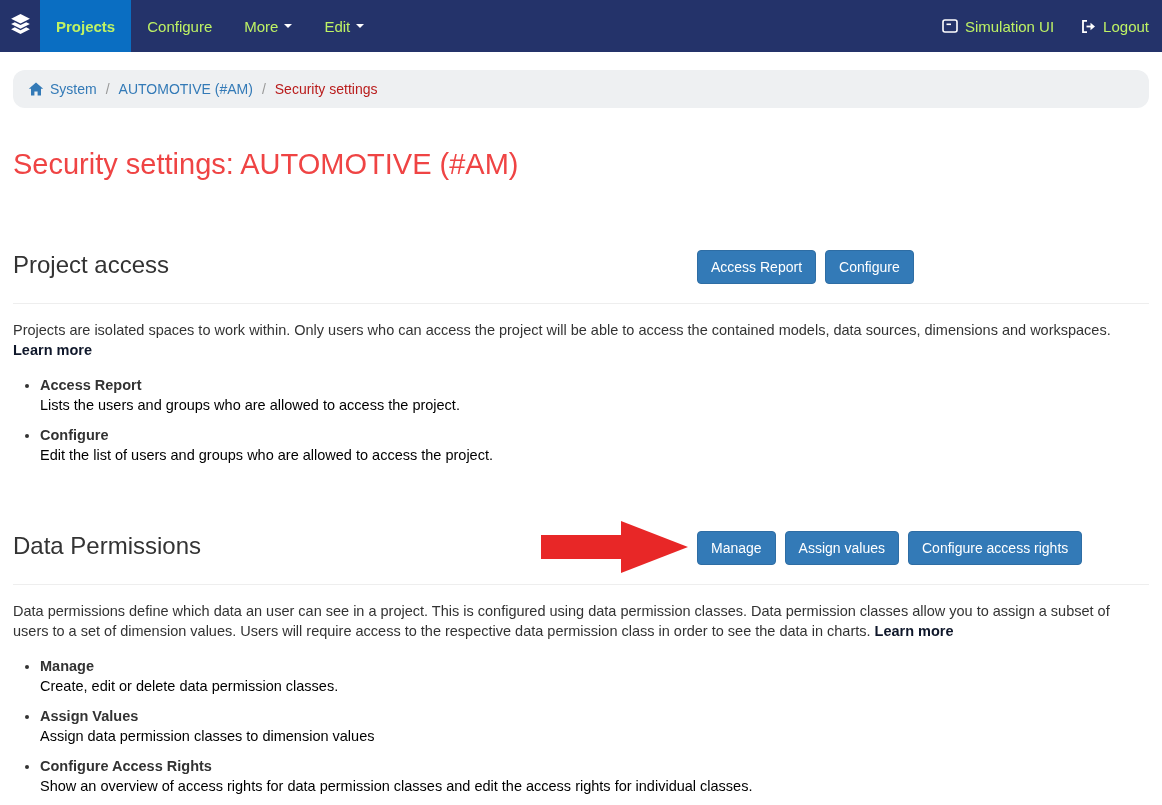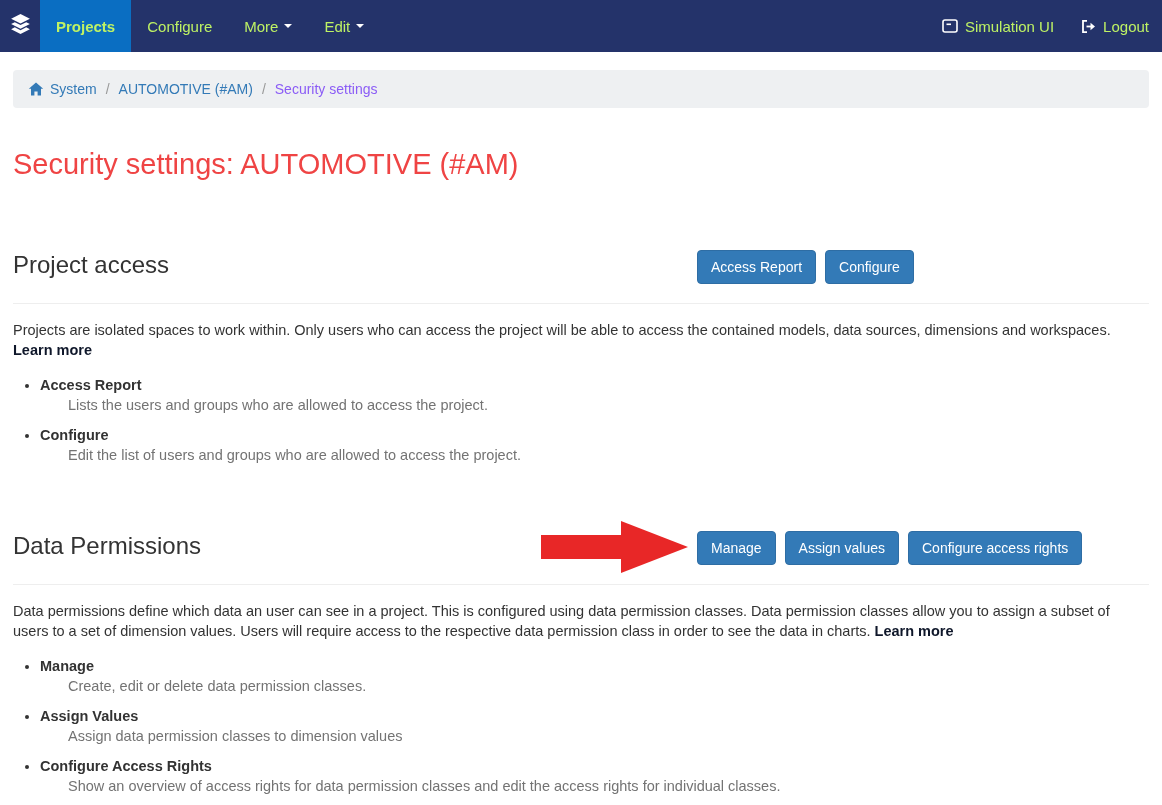--- a/index.html
+++ b/index.html
@@ -50,37 +50,37 @@
   }
   .nav-spacer { flex: 1; }
   .nav-right { display: flex; align-items: stretch; padding-right: 0; }
   .nav-right .nav-item { padding: 0 13px; }
   .nav-icon { display: inline-flex; margin-right: 7px; align-items: center; }
 
   
   .breadcrumb {
     margin: 18px 13px 0 13px;
     background: #eef0f2;
-    border-radius: 4px;
+    border-radius: 12px;
     height: 38px;
     display: flex;
     align-items: center;
     padding: 0 15px;
     font-size: 14px;
   }
   .breadcrumb a {
     color: #337ab7;
     text-decoration: none;
     display: inline-flex;
     align-items: center;
     cursor: pointer;
   }
   .breadcrumb .home-icon { margin-right: 6px; display: inline-flex; }
   .breadcrumb .sep { color: #999; margin: 0 9px; }
-  .breadcrumb .current { color: #8b5cf6; }
+  .breadcrumb .current { color: #b91c1c; }
 
   
   .container { padding: 0 13px; }
   h1.page-title {
     margin-top: 40px;
     font-size: 29px;
     font-weight: 400;
     color: #ef4444;
     line-height: 32px;
   }
@@ -135,21 +135,21 @@
   ul.feature-list {
     margin: 15px 0 0 0;
     padding-left: 27px;
   }
   ul.feature-list li {
     margin-bottom: 10px;
     font-size: 14.5px;
     line-height: 20px;
   }
   ul.feature-list .term { font-weight: bold; color: #333; }
-  ul.feature-list .desc { color: #737373; margin-left: 28px; }
+  ul.feature-list .desc { color: #000000; }
 
   
   .red-arrow {
     position: absolute;
     left: 528px;
     top: -10px;
     width: 147px;
     height: 52px;
     pointer-events: none;
   }

